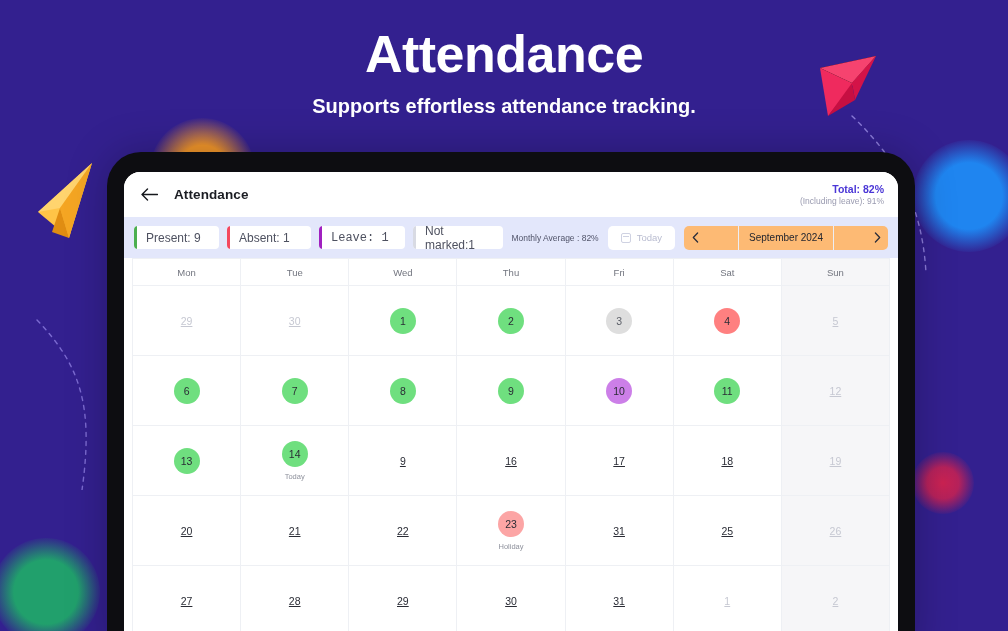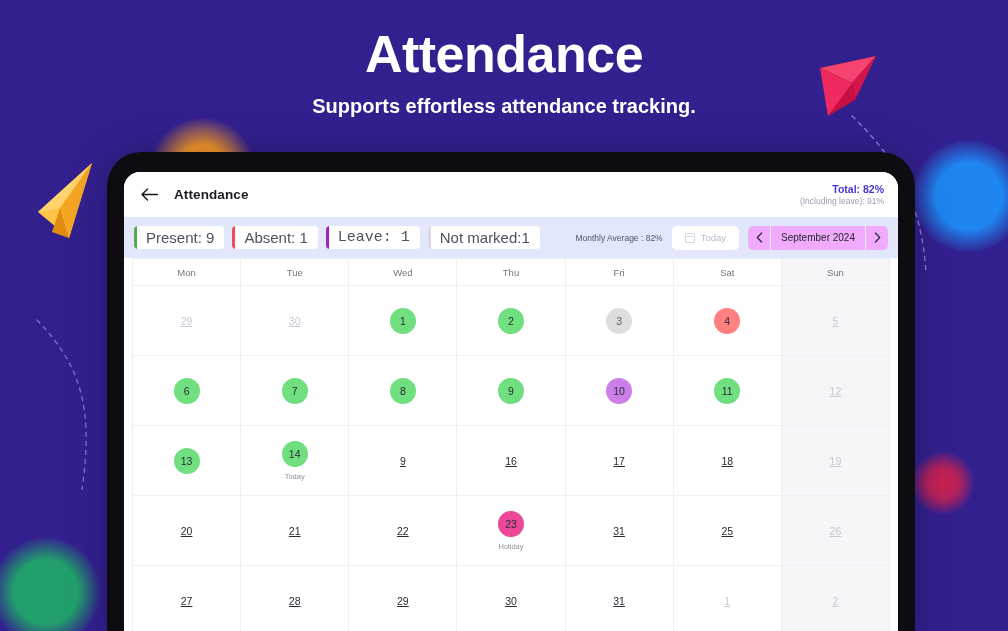--- a/index.html
+++ b/index.html
@@ -140,21 +140,21 @@
     padding: 0 10px;
     gap: 8px;
   }
   .chip {
     background: #fff;
     border-radius: 4px;
     height: 23px;
     display: flex;
     align-items: center;
     padding: 0 10px 0 0;
-    font-size: 15px;
+    font-size: 12px;
     color: #4e5160;
     position: relative;
     overflow: hidden;
     min-width: 80px;
     cursor: pointer;
   }
   .chip .bar {
     width: 3px;
     height: 100%;
     margin-right: 9px;
@@ -193,26 +193,27 @@
     border: 1.1px solid #cfd2e2;
     border-radius: 2px;
     position: relative;
   }
   .cal-icon::before {
     content:"";
     position:absolute; left:1px; right:1px; top:2px;
     height:1px; background:#cfd2e2;
   }
   .month-nav {
-    background: #f0abfc;
+    background: #fdba74;
     border-radius: 5px;
     height: 24px;
     display: flex;
     align-items: center;
     overflow: hidden;
+    gap: 32px;
   }
   .nav-btn {
     width: 22px; height: 100%;
     display: flex; align-items: center; justify-content: center;
     color: #2b2d3a;
     font-size: 11px;
     cursor: pointer;
   }
   .month-label {
     font-size: 10px;
@@ -445,21 +446,21 @@
             <div class="day-cell">
               <div class="day-num plain">20</div>
             </div>
             <div class="day-cell">
               <div class="day-num plain">21</div>
             </div>
             <div class="day-cell">
               <div class="day-num plain">22</div>
             </div>
             <div class="day-cell">
-              <div class="day-num" style="background: #ec4899;">23</div>
+              <div class="day-num" style="background: #fca5a5;">23</div>
               <div class="day-note">Holiday</div>
             </div>
             <div class="day-cell">
               <div class="day-num plain">31</div>
             </div>
             <div class="day-cell">
               <div class="day-num plain">25</div>
             </div>
             <div class="day-cell sun">
               <div class="day-num plain muted">26</div>

